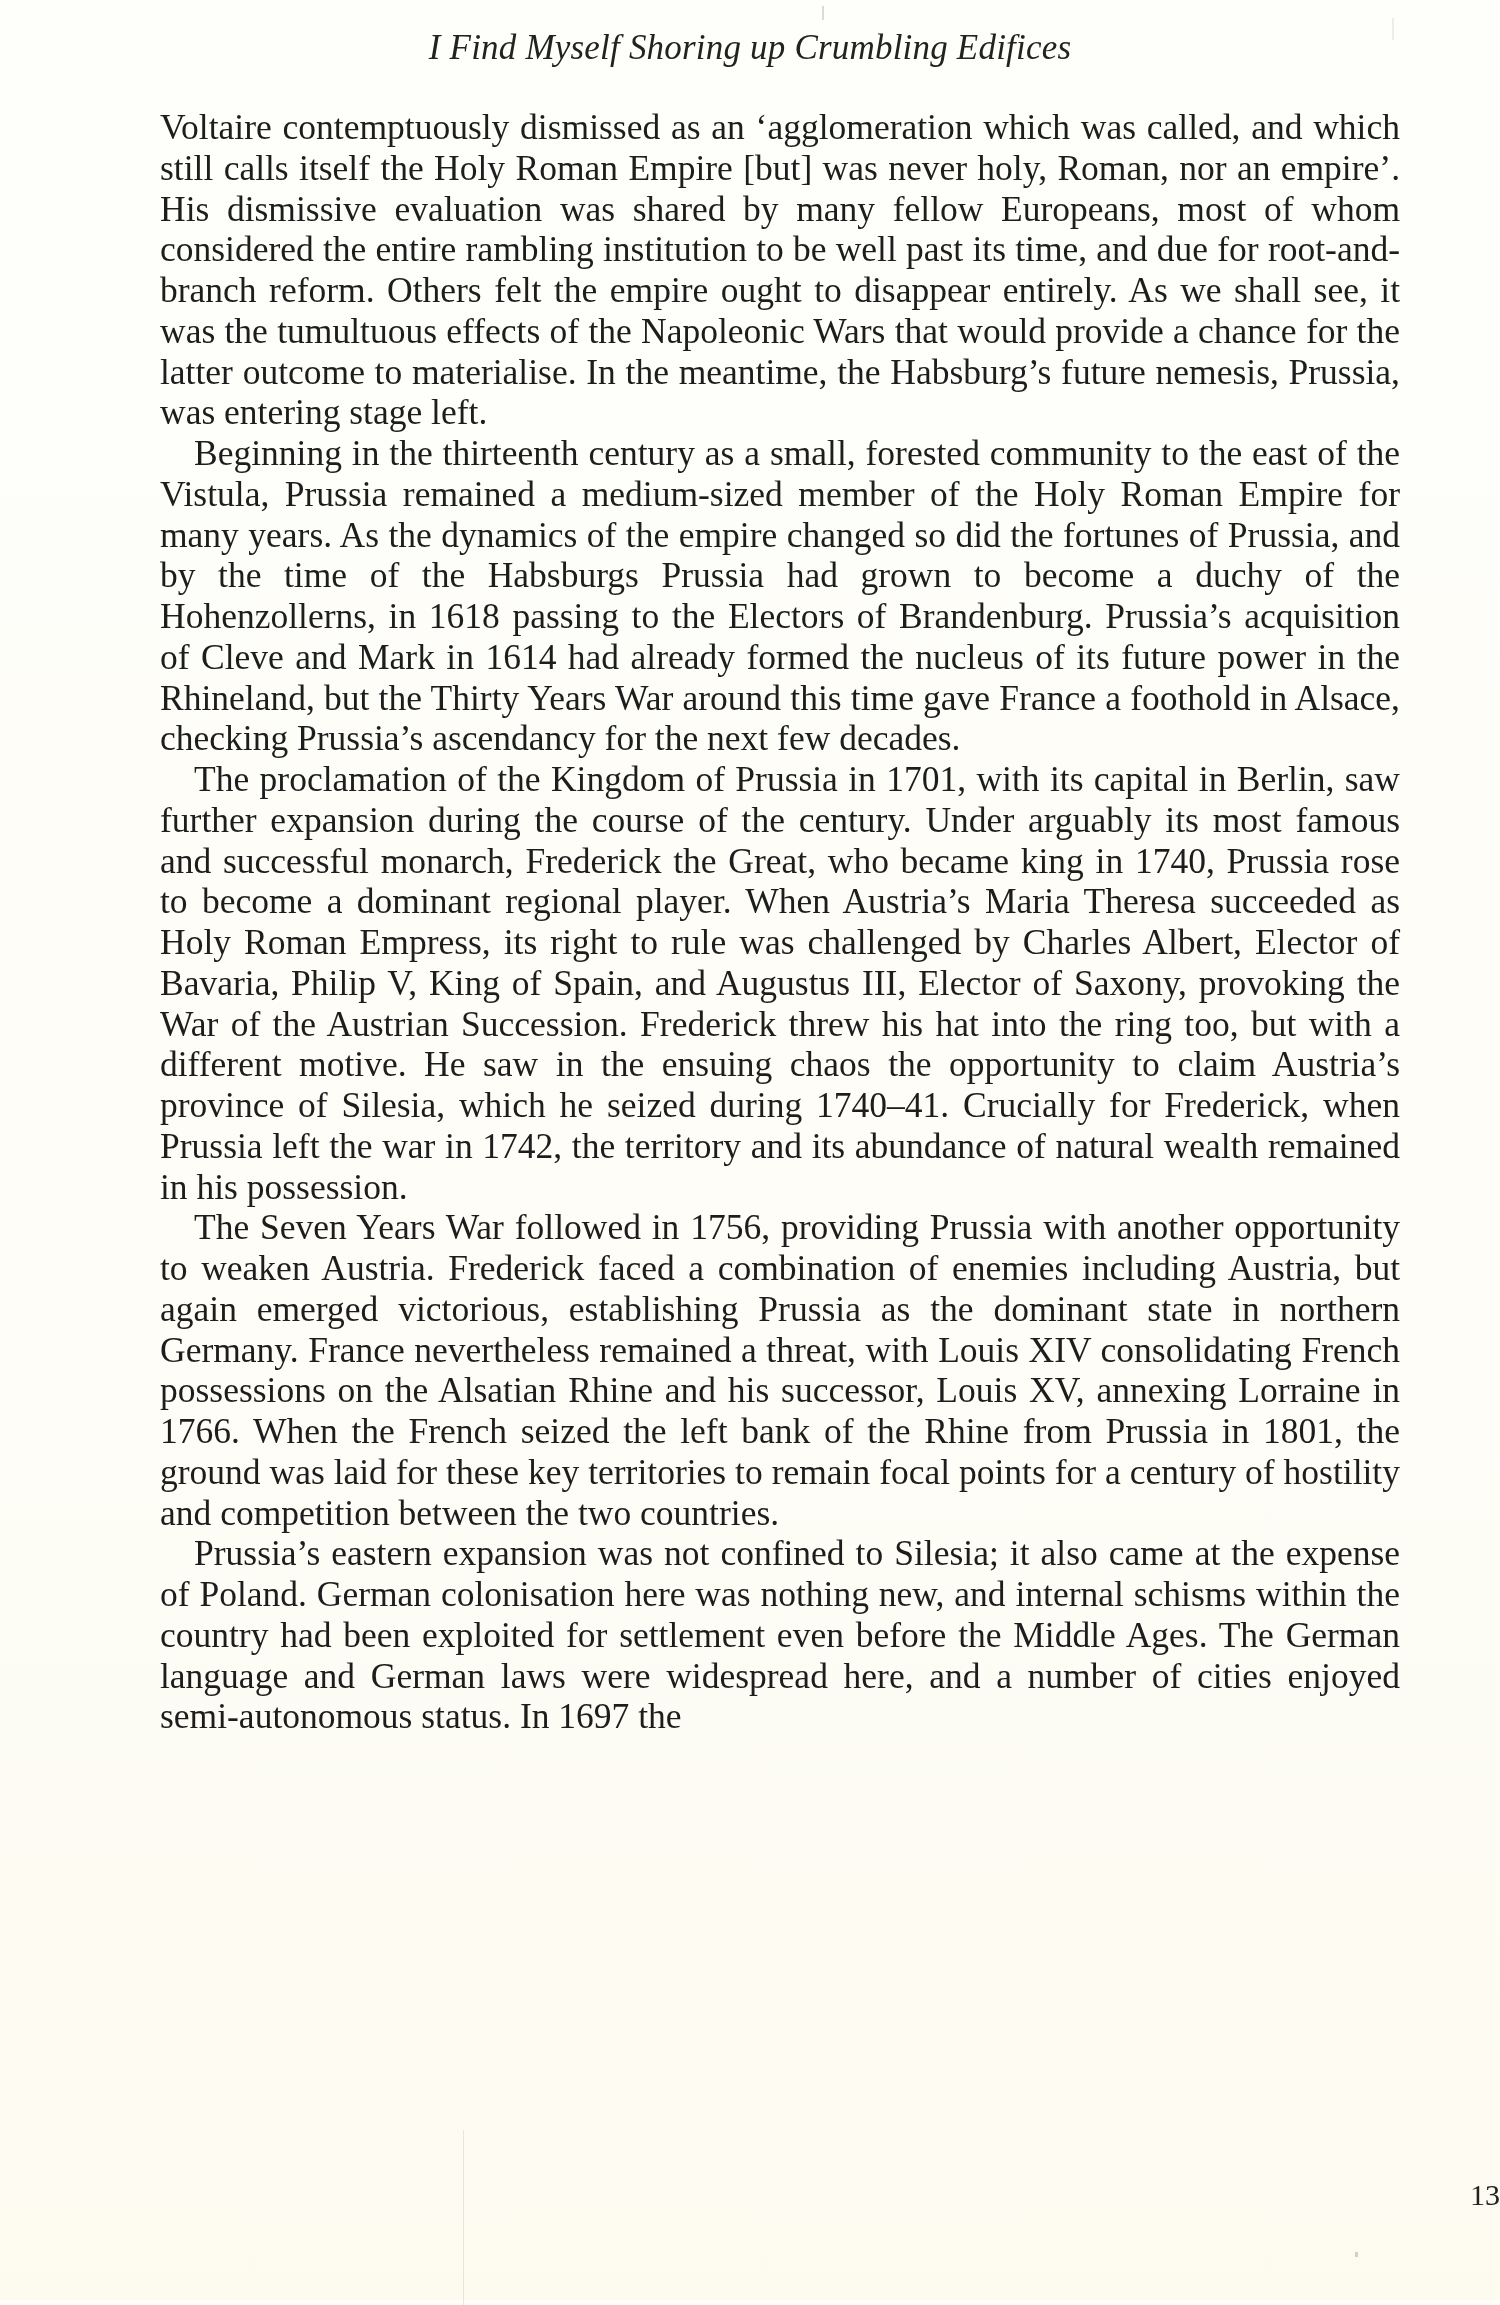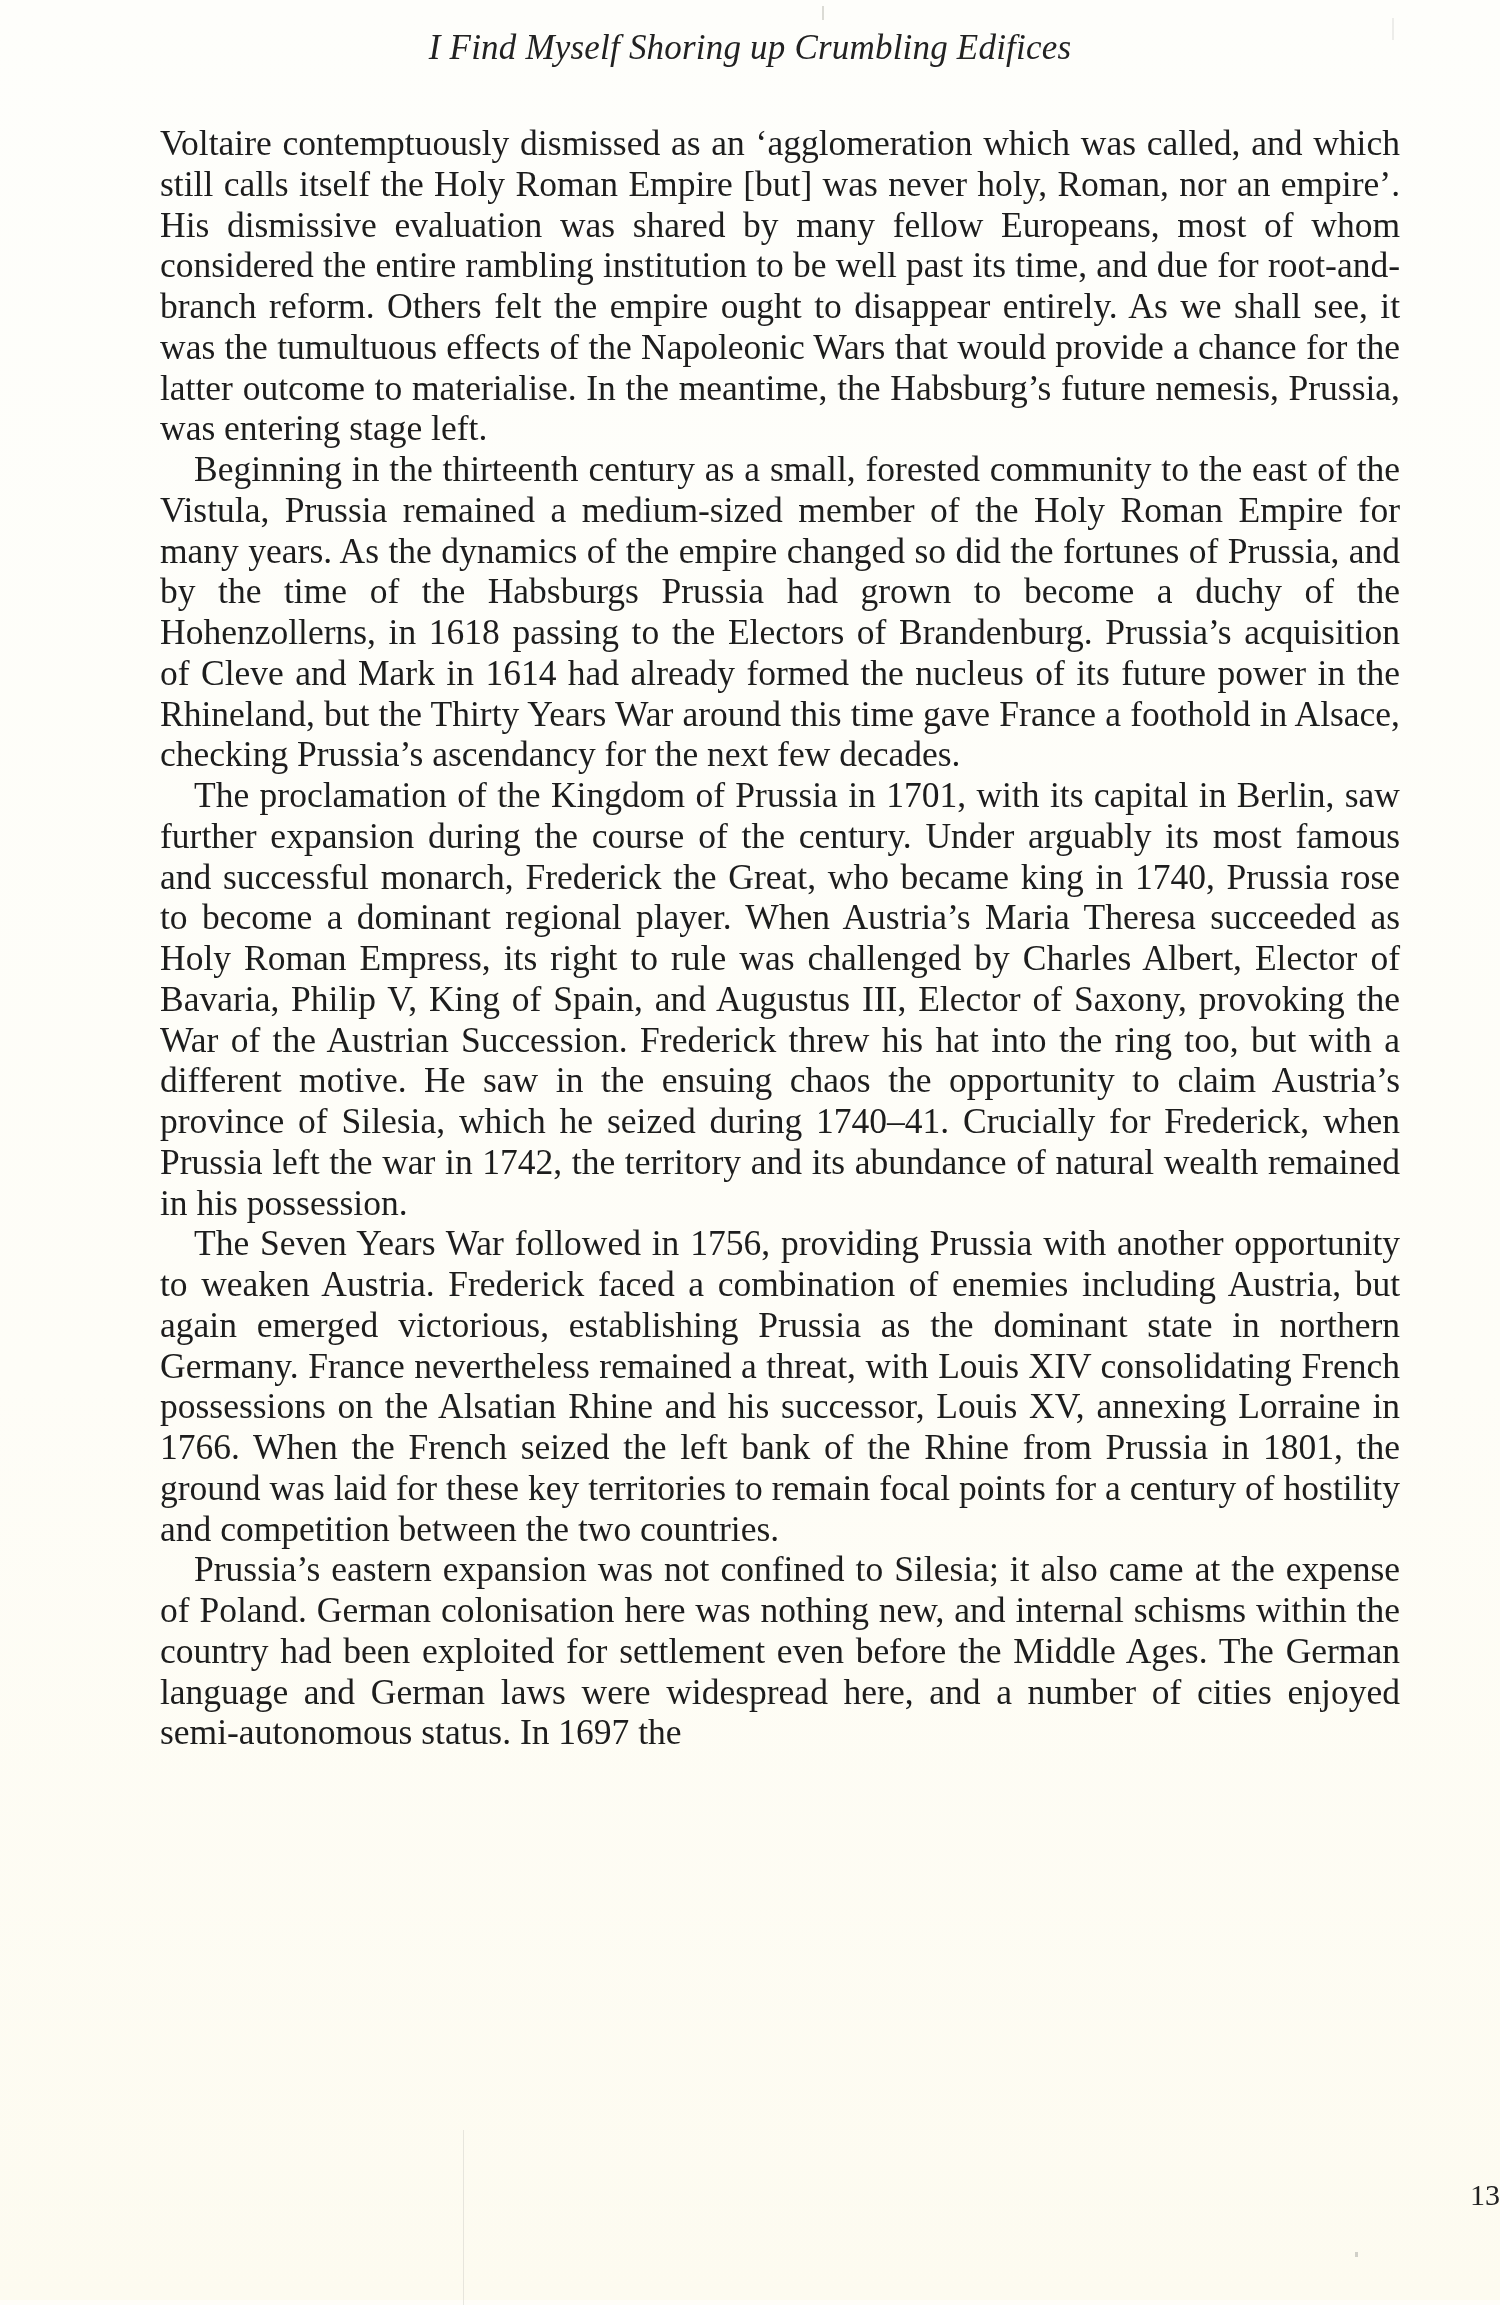--- a/index.html
+++ b/index.html
@@ -24,21 +24,21 @@
       left: 0; width: 1500px;
       text-align: center;
       font-style: italic;
       font-size: 35px;
       letter-spacing: 0.2px;
       color: #222;
     }
     .body-text {
       position: absolute;
       left: 160px;
-      top: 123px;
+      top: 107px;
       width: 1240px;
       font-size: 35.5px;
       line-height: 40.75px;
       text-align: justify;
       hyphens: none;
     }
     .body-text p {
       margin: 0;
       text-indent: 0;
     }

